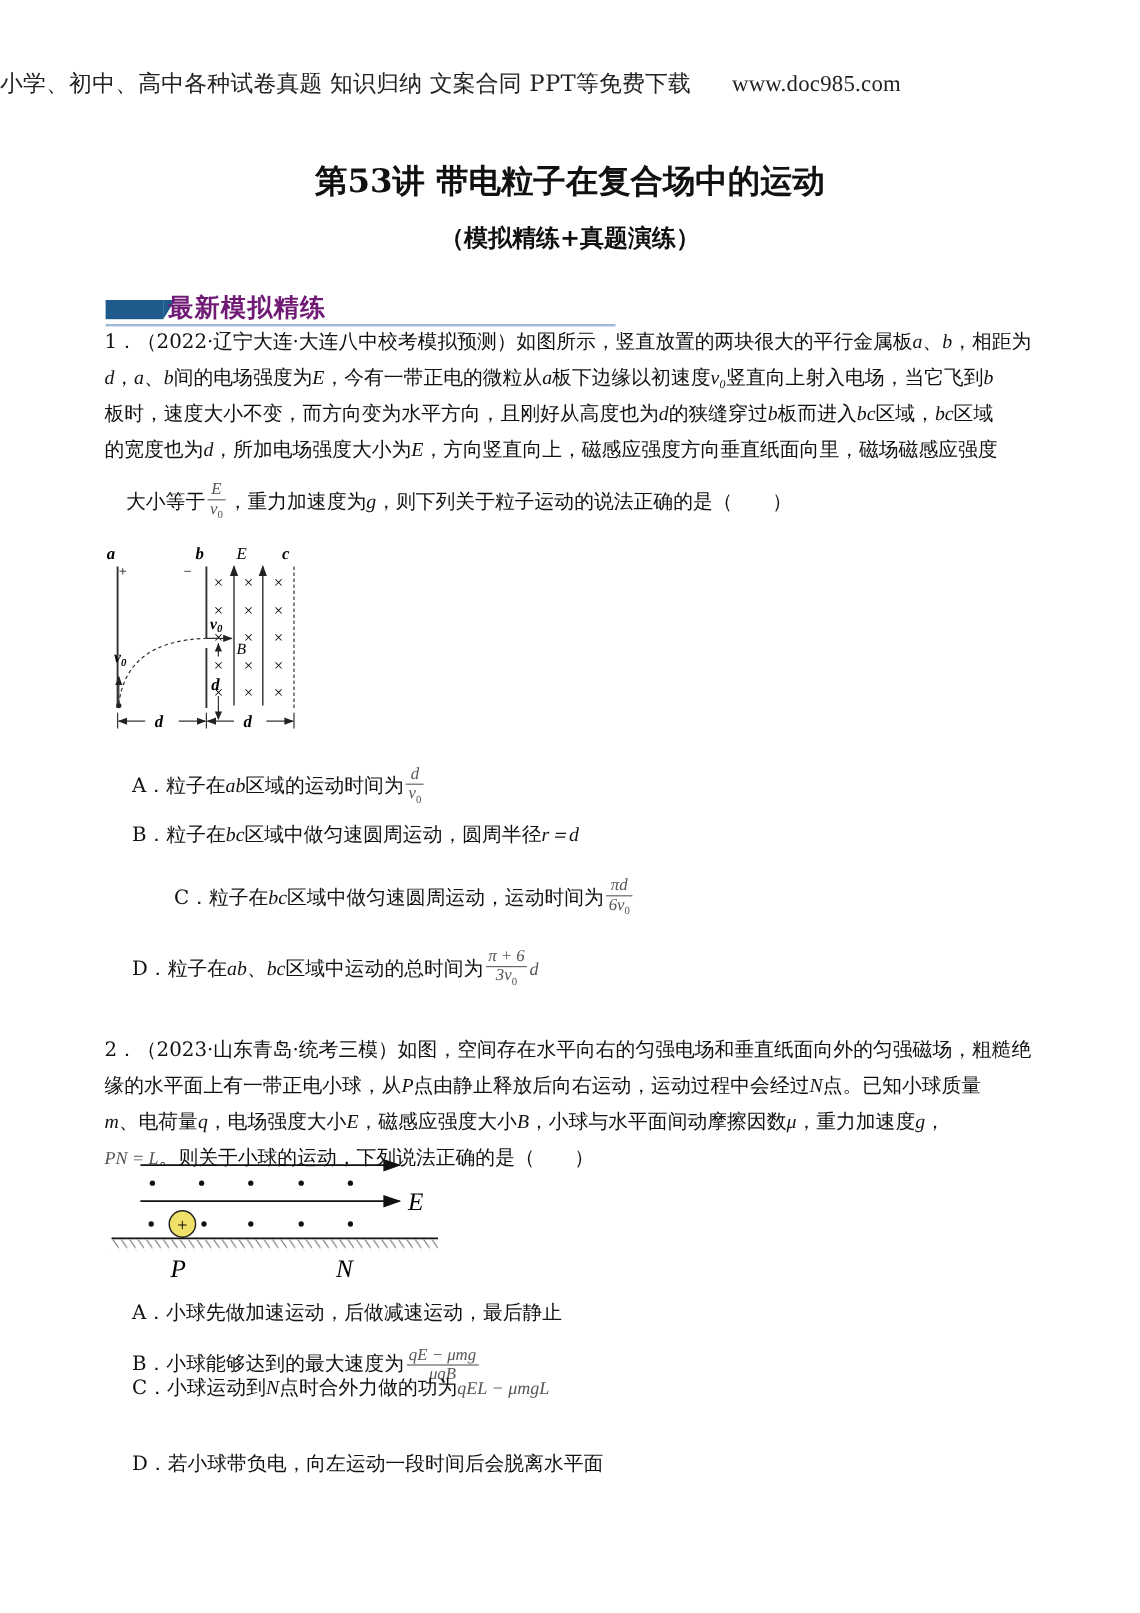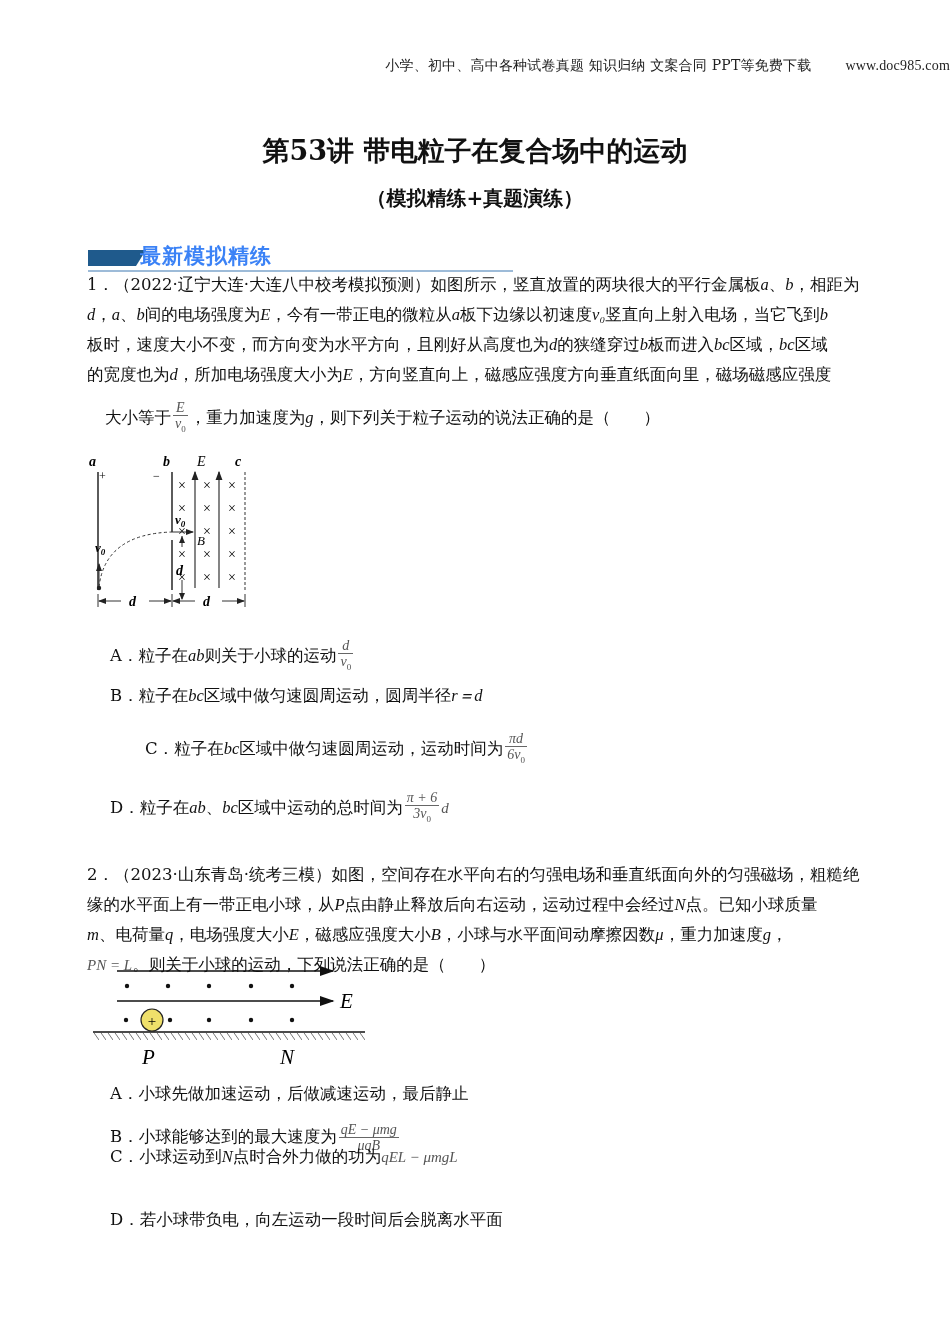--- a/index.html
+++ b/index.html
@@ -1,26 +1,26 @@
 <!DOCTYPE html>
 <html><head>
 <meta charset="utf-8">
 <style>
   html, body { margin:0; padding:0; background:#ffffff; }
   body { width:950px; height:1344px; position:relative; overflow:hidden;
          font-family:"DejaVu Serif","Liberation Serif",serif; color:#111; }
   .abs { position:absolute; }
-  .header { left:0; width:950px; top:57px; text-align:right; font-size:14px; color:#222; letter-spacing:0.2px; }
+  .header { left:0; width:950px; top:57px; text-align:left; font-size:19px; color:#222; letter-spacing:0.2px; }
   .header .site { margin-left:34px; font-family:"Liberation Serif",serif; }
   .title1 { left:0; width:950px; top:133px; text-align:center; font-size:27px; font-weight:bold; }
   .title2 { left:0; width:950px; top:185px; text-align:center; font-size:20px; font-weight:bold; }
   .sec-banner { left:88px; top:243px; width:425px; height:30px; }
   .sec-banner .bar { position:absolute; left:0; top:7px; width:48px; height:16px; background:#1f5a8c; }
   .sec-banner .tri { position:absolute; left:48px; top:7px; width:0; height:0; border-top:16px solid transparent; border-left:10px solid #1f5a8c; transform:scaleY(-1); }
-  .sec-banner .label { position:absolute; left:52px; top:-1px; font-size:21px; font-weight:bold; color:#3b82f6; letter-spacing:1px; }
+  .sec-banner .label { position:absolute; left:52px; top:-1px; font-size:21px; font-weight:bold; color:#701a75; letter-spacing:1px; }
   .sec-banner .line { position:absolute; left:0; top:27px; width:425px; height:2px; background:#9dbbd8; }
   .para { left:87px; width:778px; font-size:16.5px; line-height:30px; text-align:justify; }
   .para i, .opt i { font-family:"Liberation Serif",serif; font-style:italic; }
   .opt { left:110px; font-size:16.5px; line-height:24px; white-space:nowrap; }
   .frac { display:inline-block; vertical-align:middle; text-align:center; font-family:"Liberation Serif",serif; font-style:italic; color:#555; font-size:14px; line-height:15px; margin:0 2px; }
   .frac .num { display:block; padding:0 2px; }
   .frac .den { display:block; border-top:1px solid #666; padding:0 2px; }
   .frac sub { font-size:9px; font-style:normal; }
   .mathinline { font-family:"Liberation Serif",serif; font-style:italic; color:#555; font-size:15px; }
   svg text { font-family:"Liberation Serif",serif; }
@@ -104,21 +104,21 @@
   <line x1="160" y1="142" x2="160" y2="155" stroke="#333" stroke-width="1"></line>
   <line x1="36" y1="149" x2="14" y2="149" stroke="#333" stroke-width="1" marker-end="url(#ah)"></line>
   <line x1="64" y1="149" x2="86" y2="149" stroke="#333" stroke-width="1" marker-end="url(#ah)"></line>
   <line x1="110" y1="149" x2="88" y2="149" stroke="#333" stroke-width="1" marker-end="url(#ah)"></line>
   <line x1="137" y1="149" x2="159" y2="149" stroke="#333" stroke-width="1" marker-end="url(#ah)"></line>
   <text x="44" y="154" font-size="14" font-weight="bold" font-style="italic">d</text>
   <text x="118" y="154" font-size="14" font-weight="bold" font-style="italic">d</text>
 </svg>
 
 <div class="abs opt" style="top:638px;">
-  <span>A．</span><span>粒子在</span><i>ab</i><span>则关于小球的运动</span><span class="frac"><span class="num">d</span><span class="den"><span>v</span><sub>0</sub></span></span>
+  <span>A．</span><span>粒子在</span><i>ab</i><span>区域的运动时间为</span><span class="frac"><span class="num">d</span><span class="den"><span>v</span><sub>0</sub></span></span>
 </div>
 <div class="abs opt" style="top:684px;">
   <span>B．</span><span>粒子在</span><i>bc</i><span>区域中做匀速圆周运动，圆周半径</span><i>r＝d</i>
 </div>
 <div class="abs opt" style="top:731px;margin-left:35px;">
   <span>C．</span><span>粒子在</span><i>bc</i><span>区域中做匀速圆周运动，运动时间为</span><span class="frac"><span class="num">πd</span><span class="den"><span>6v</span><sub>0</sub></span></span>
 </div>
 <div class="abs opt" style="top:790px;">
   <span>D．</span><span>粒子在</span><i>ab</i><span>、</span><i>bc</i><span>区域中运动的总时间为</span><span class="frac"><span class="num">π + 6</span><span class="den"><span>3v</span><sub>0</sub></span></span><span class="mathinline">d</span>
 </div>

